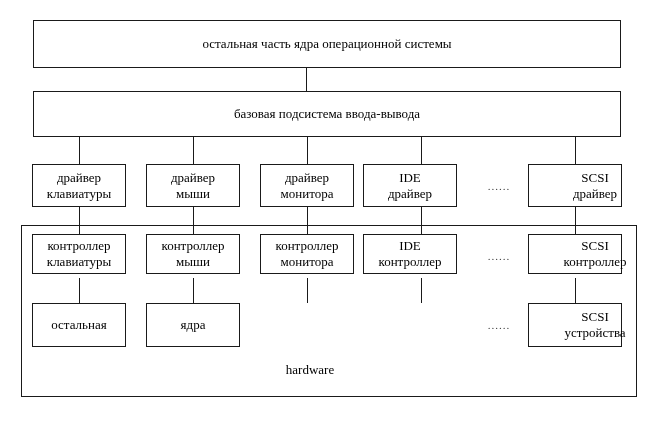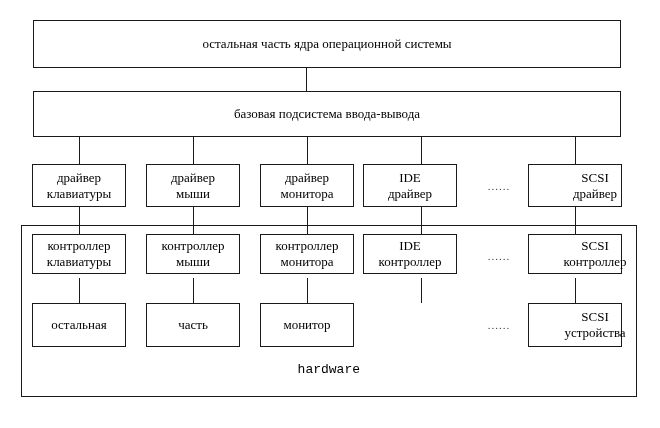--- a/index.html
+++ b/index.html
@@ -85,24 +85,23 @@
   }
   .dots-drv { top: 164px; height: 43px; }
   .dots-ctl { top: 234px; height: 44px; }
   .dots-dev { top: 303px; height: 44px; }
 
   #hardware-label {
     position: absolute;
     left: 260px;
     top: 363px;
     width: 100px;
-    text-align: right;
+    text-align: center;
     font-size: 13px;
     line-height: 14px;
-    font-family: Liberation Mono, monospace;
   }
 </style>
 </head>
 <body>
 
 <div id="stage">
 
   <div class="box wide" id="kernel-box">остальная часть ядра операционной системы</div>
 
   <div class="box wide" id="io-box">базовая подсистема ввода-вывода</div>
@@ -145,22 +144,21 @@
   <div class="box c2 r-ctl">контроллер
 мыши</div>
   <div class="box c3 r-ctl">контроллер
 монитора</div>
   <div class="box c4 r-ctl">IDE
 контроллер</div>
   <div class="box c5 r-ctl">SCSI
 контроллер</div>
 
   <div class="box c1 r-dev">остальная</div>
-  <div class="box c2 r-dev">часть</div>
-  <div class="box c3 r-dev">монитор</div>
+  <div class="box c2 r-dev">ядра</div>
   <div class="box c5 r-dev">SCSI
 устройства</div>
 
   <div class="dots dots-drv">......</div>
   <div class="dots dots-ctl">......</div>
   <div class="dots dots-dev">......</div>
 
   <div id="hardware-label">hardware</div>
 
 </div>

